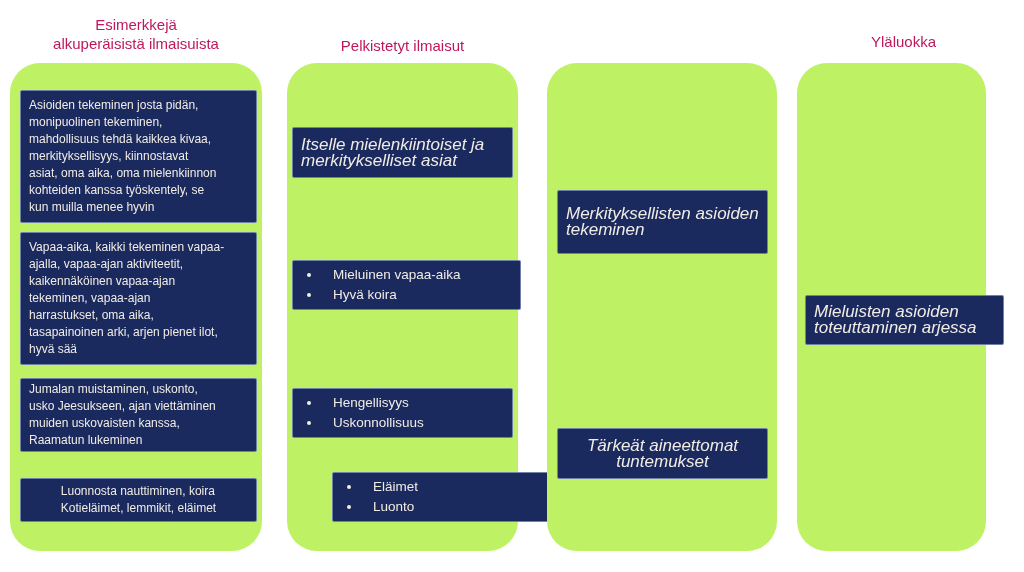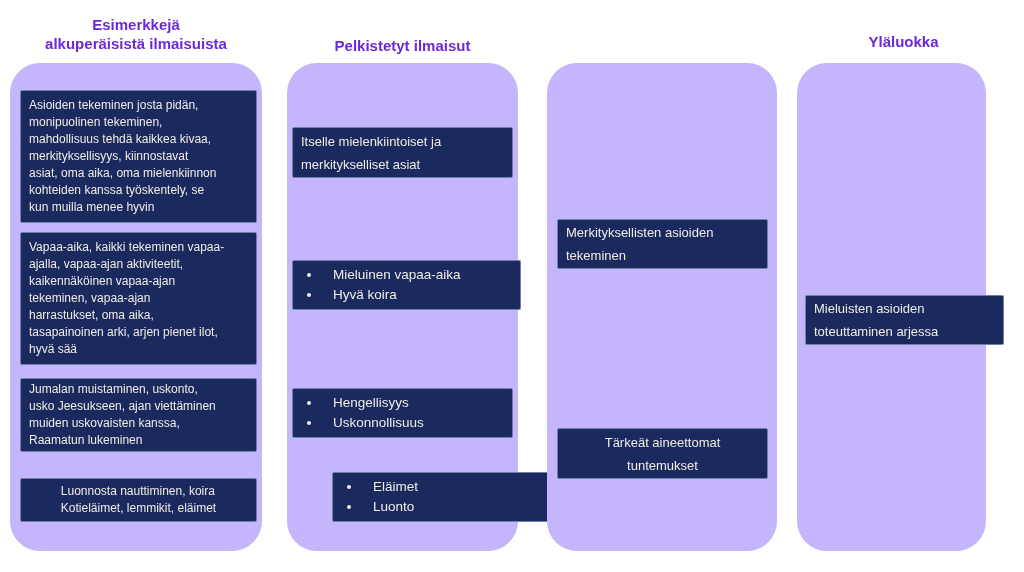--- a/index.html
+++ b/index.html
@@ -11,36 +11,36 @@
   .canvas {
     position: relative;
     width: 1024px;
     height: 572px;
     background: #ffffff;
     overflow: hidden;
   }
   .col-header {
     position: absolute;
     text-align: center;
-    font-weight: 700;
+    font-weight: 400;
     font-size: 15px;
     line-height: 19px;
-    color: #6d28d9;
+    color: #be185d;
     white-space: pre-line;
   }
   .h1 { left: 10px;  top: 15px; width: 252px; }
   .h2 { left: 287px; top: 36px; width: 231px; }
   .h3 { left: 547px; top: 32px; width: 230px; margin-top: 38px; }
   .h4 { left: 797px; top: 32px; width: 213px; }
 
   .container {
     position: absolute;
     top: 63px;
     height: 488px;
-    background: #c4b5fd;
+    background: #bef264;
     border-radius: 30px;
   }
   .c1 { left: 10px;  width: 252px; }
   .c2 { left: 287px; width: 231px; }
   .c3 { left: 547px; width: 230px; }
   .c4 { left: 797px; width: 189px; }
 
   .navybox {
     position: absolute;
     background: #1a2a5e;
@@ -51,33 +51,33 @@
     flex-direction: column;
     justify-content: center;
     overflow: hidden;
     color: #f1ece4;
   }
   .boxtext {
     white-space: pre-line;
     padding: 0 8px;
   }
   .small  .boxtext { font-size: 12px;   line-height: 17px; }
-  .medium .boxtext { font-size: 13px; line-height: 23px; }
+  .medium .boxtext { font-size: 17px; line-height: 16px; font-style: italic; }
 
   .c1 .b1 { left: 10px; top: 27px;  width: 237px; height: 133px; }
   .c1 .b2 { left: 10px; top: 169px; width: 237px; height: 133px; }
   .c1 .b3 { left: 10px; top: 315px; width: 237px; height: 74px; }
   .c1 .b4 { left: 10px; top: 415px; width: 237px; height: 44px; align-items: center; }
 
   .c2 .b1 { left: 5px; top: 64px;  width: 221px; height: 51px; }
   .c2 .b2 { left: 5px; top: 197px; width: 229px; height: 50px; }
   .c2 .b3 { left: 5px; top: 325px; width: 221px; height: 50px; }
   .c2 .b4 { left: 5px; top: 409px; width: 221px; height: 50px; margin-left: 40px; }
 
-  .c3 .b1 { left: 10px; top: 127px; width: 211px; height: 50px; margin-top: 29px; }
+  .c3 .b1 { left: 10px; top: 127px; width: 211px; height: 64px; }
   .c3 .b2 { left: 10px; top: 365px; width: 211px; height: 51px; text-align: center; }
 
   .c4 .b1 { left: 8px; top: 232px; width: 199px; height: 50px; }
 
   .bullet-row {
     display: flex;
     align-items: center;
     font-size: 13.5px;
     line-height: 20px;
   }

